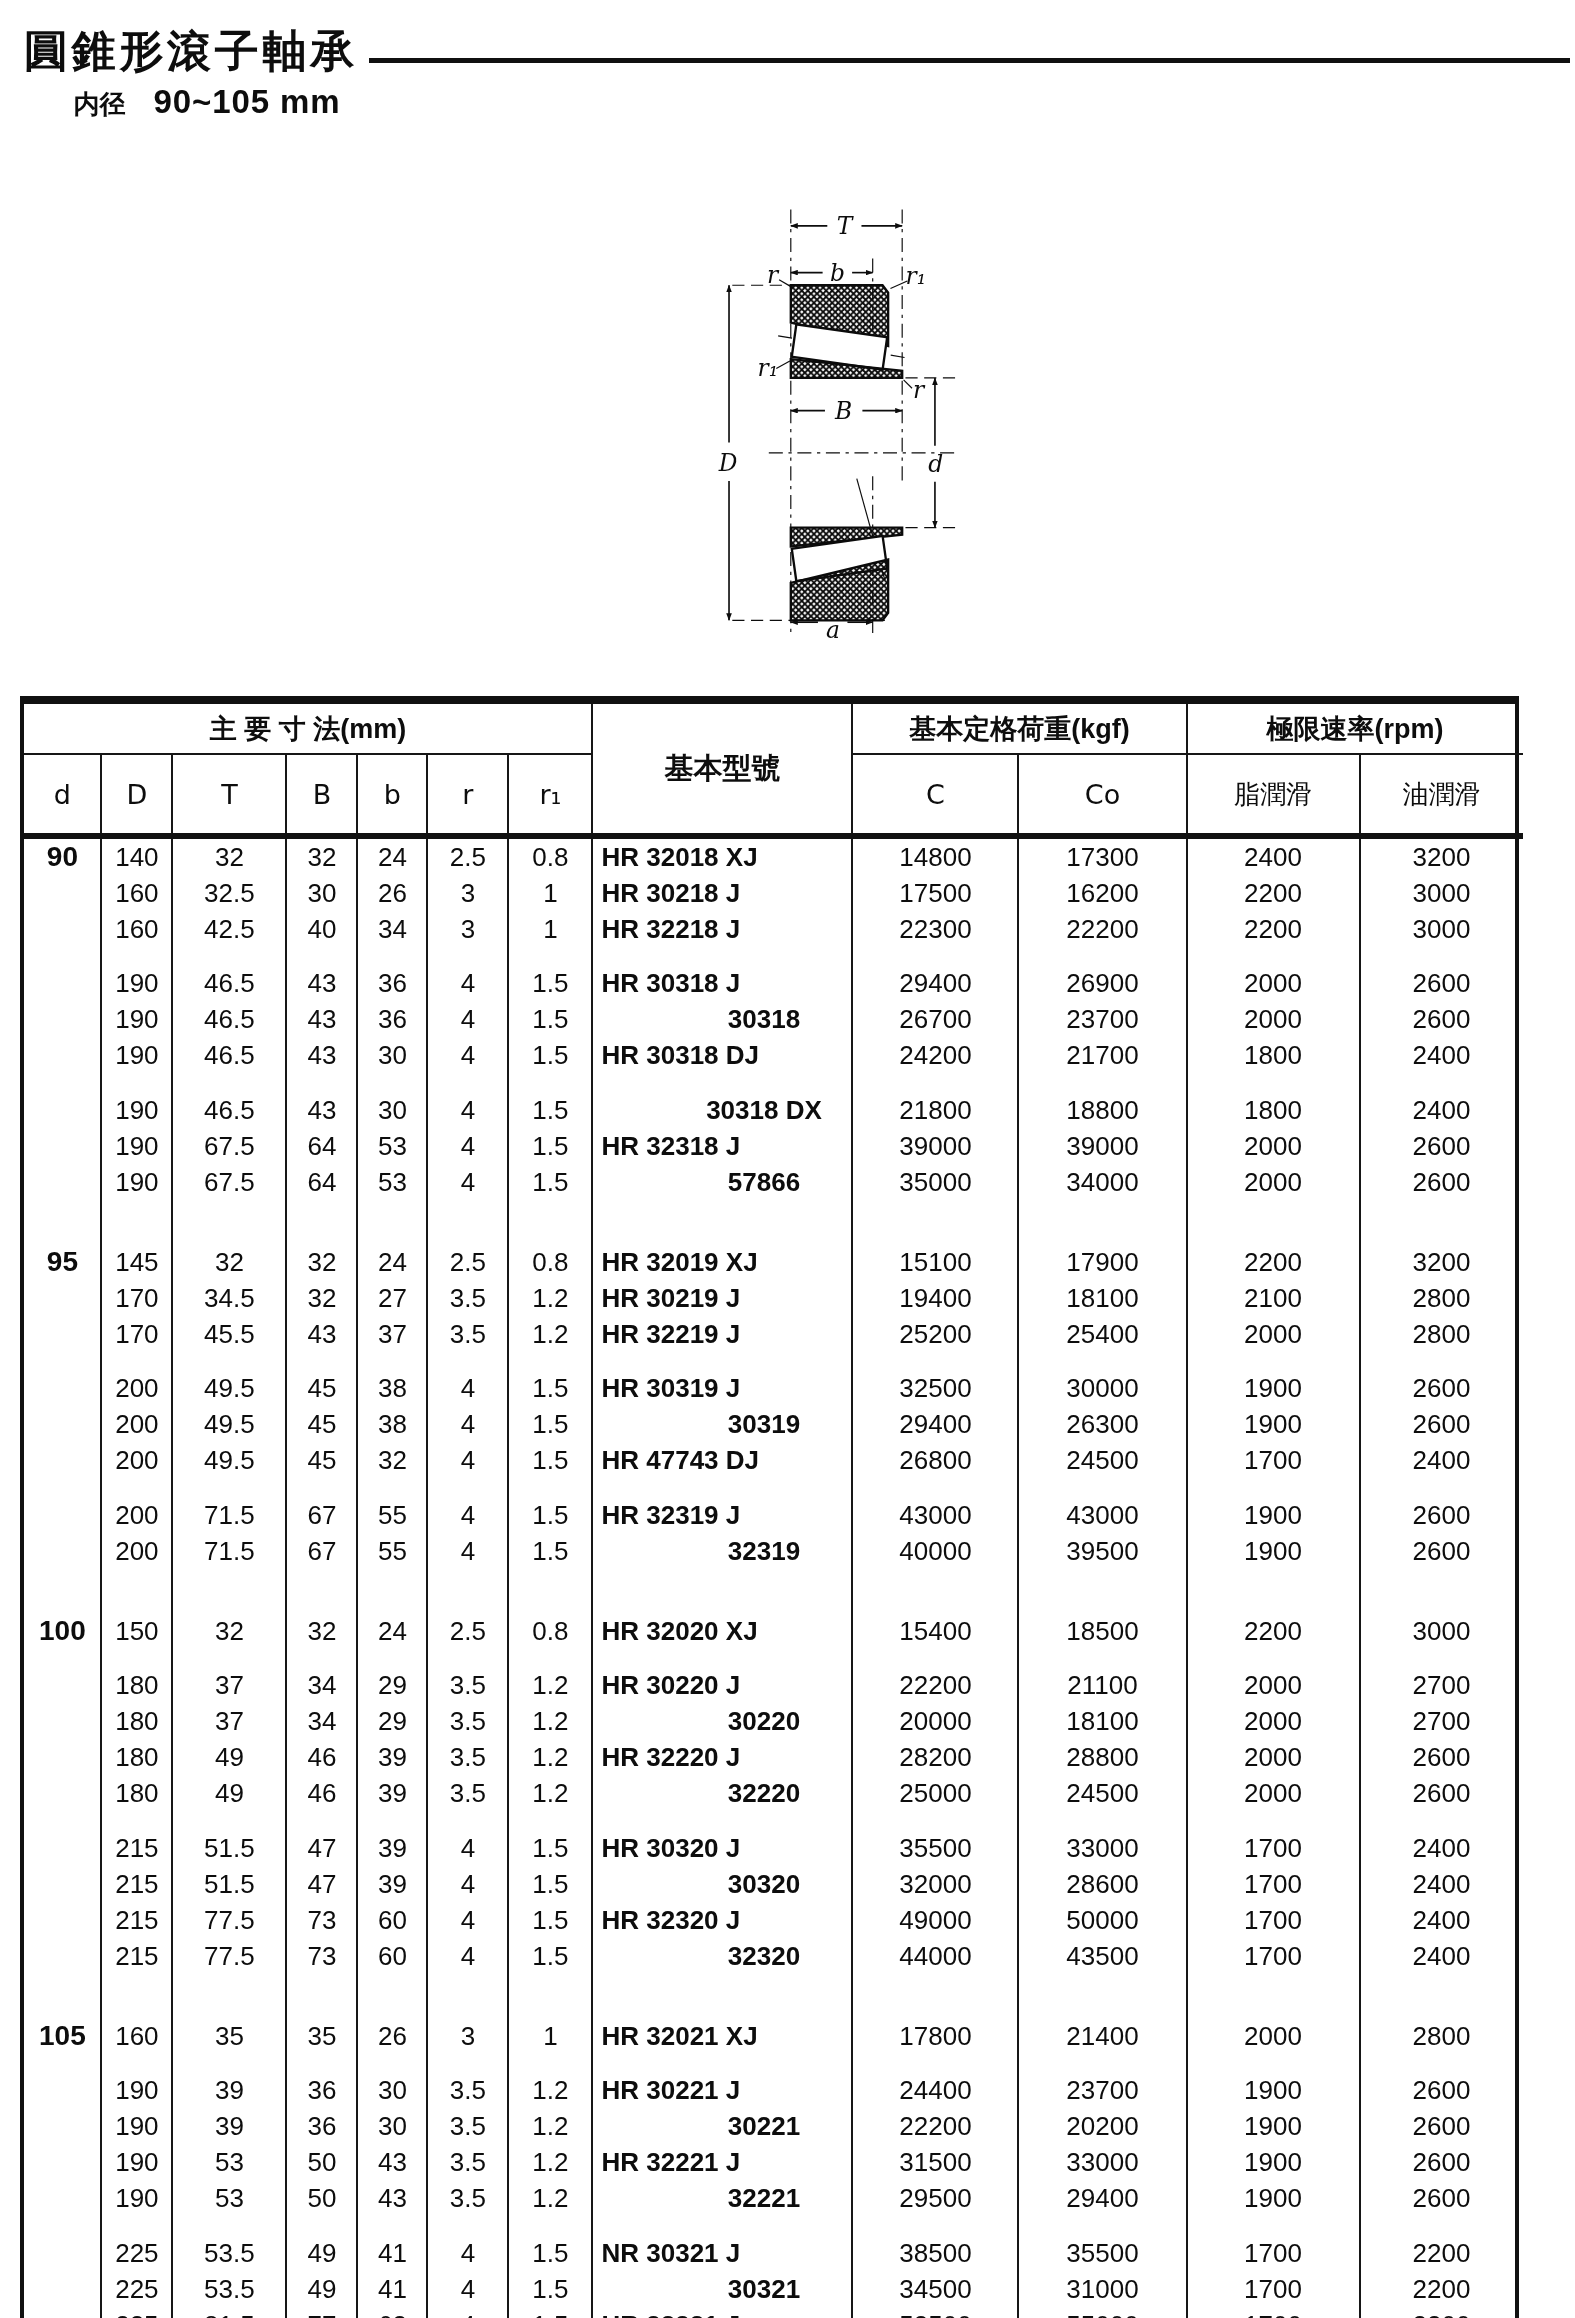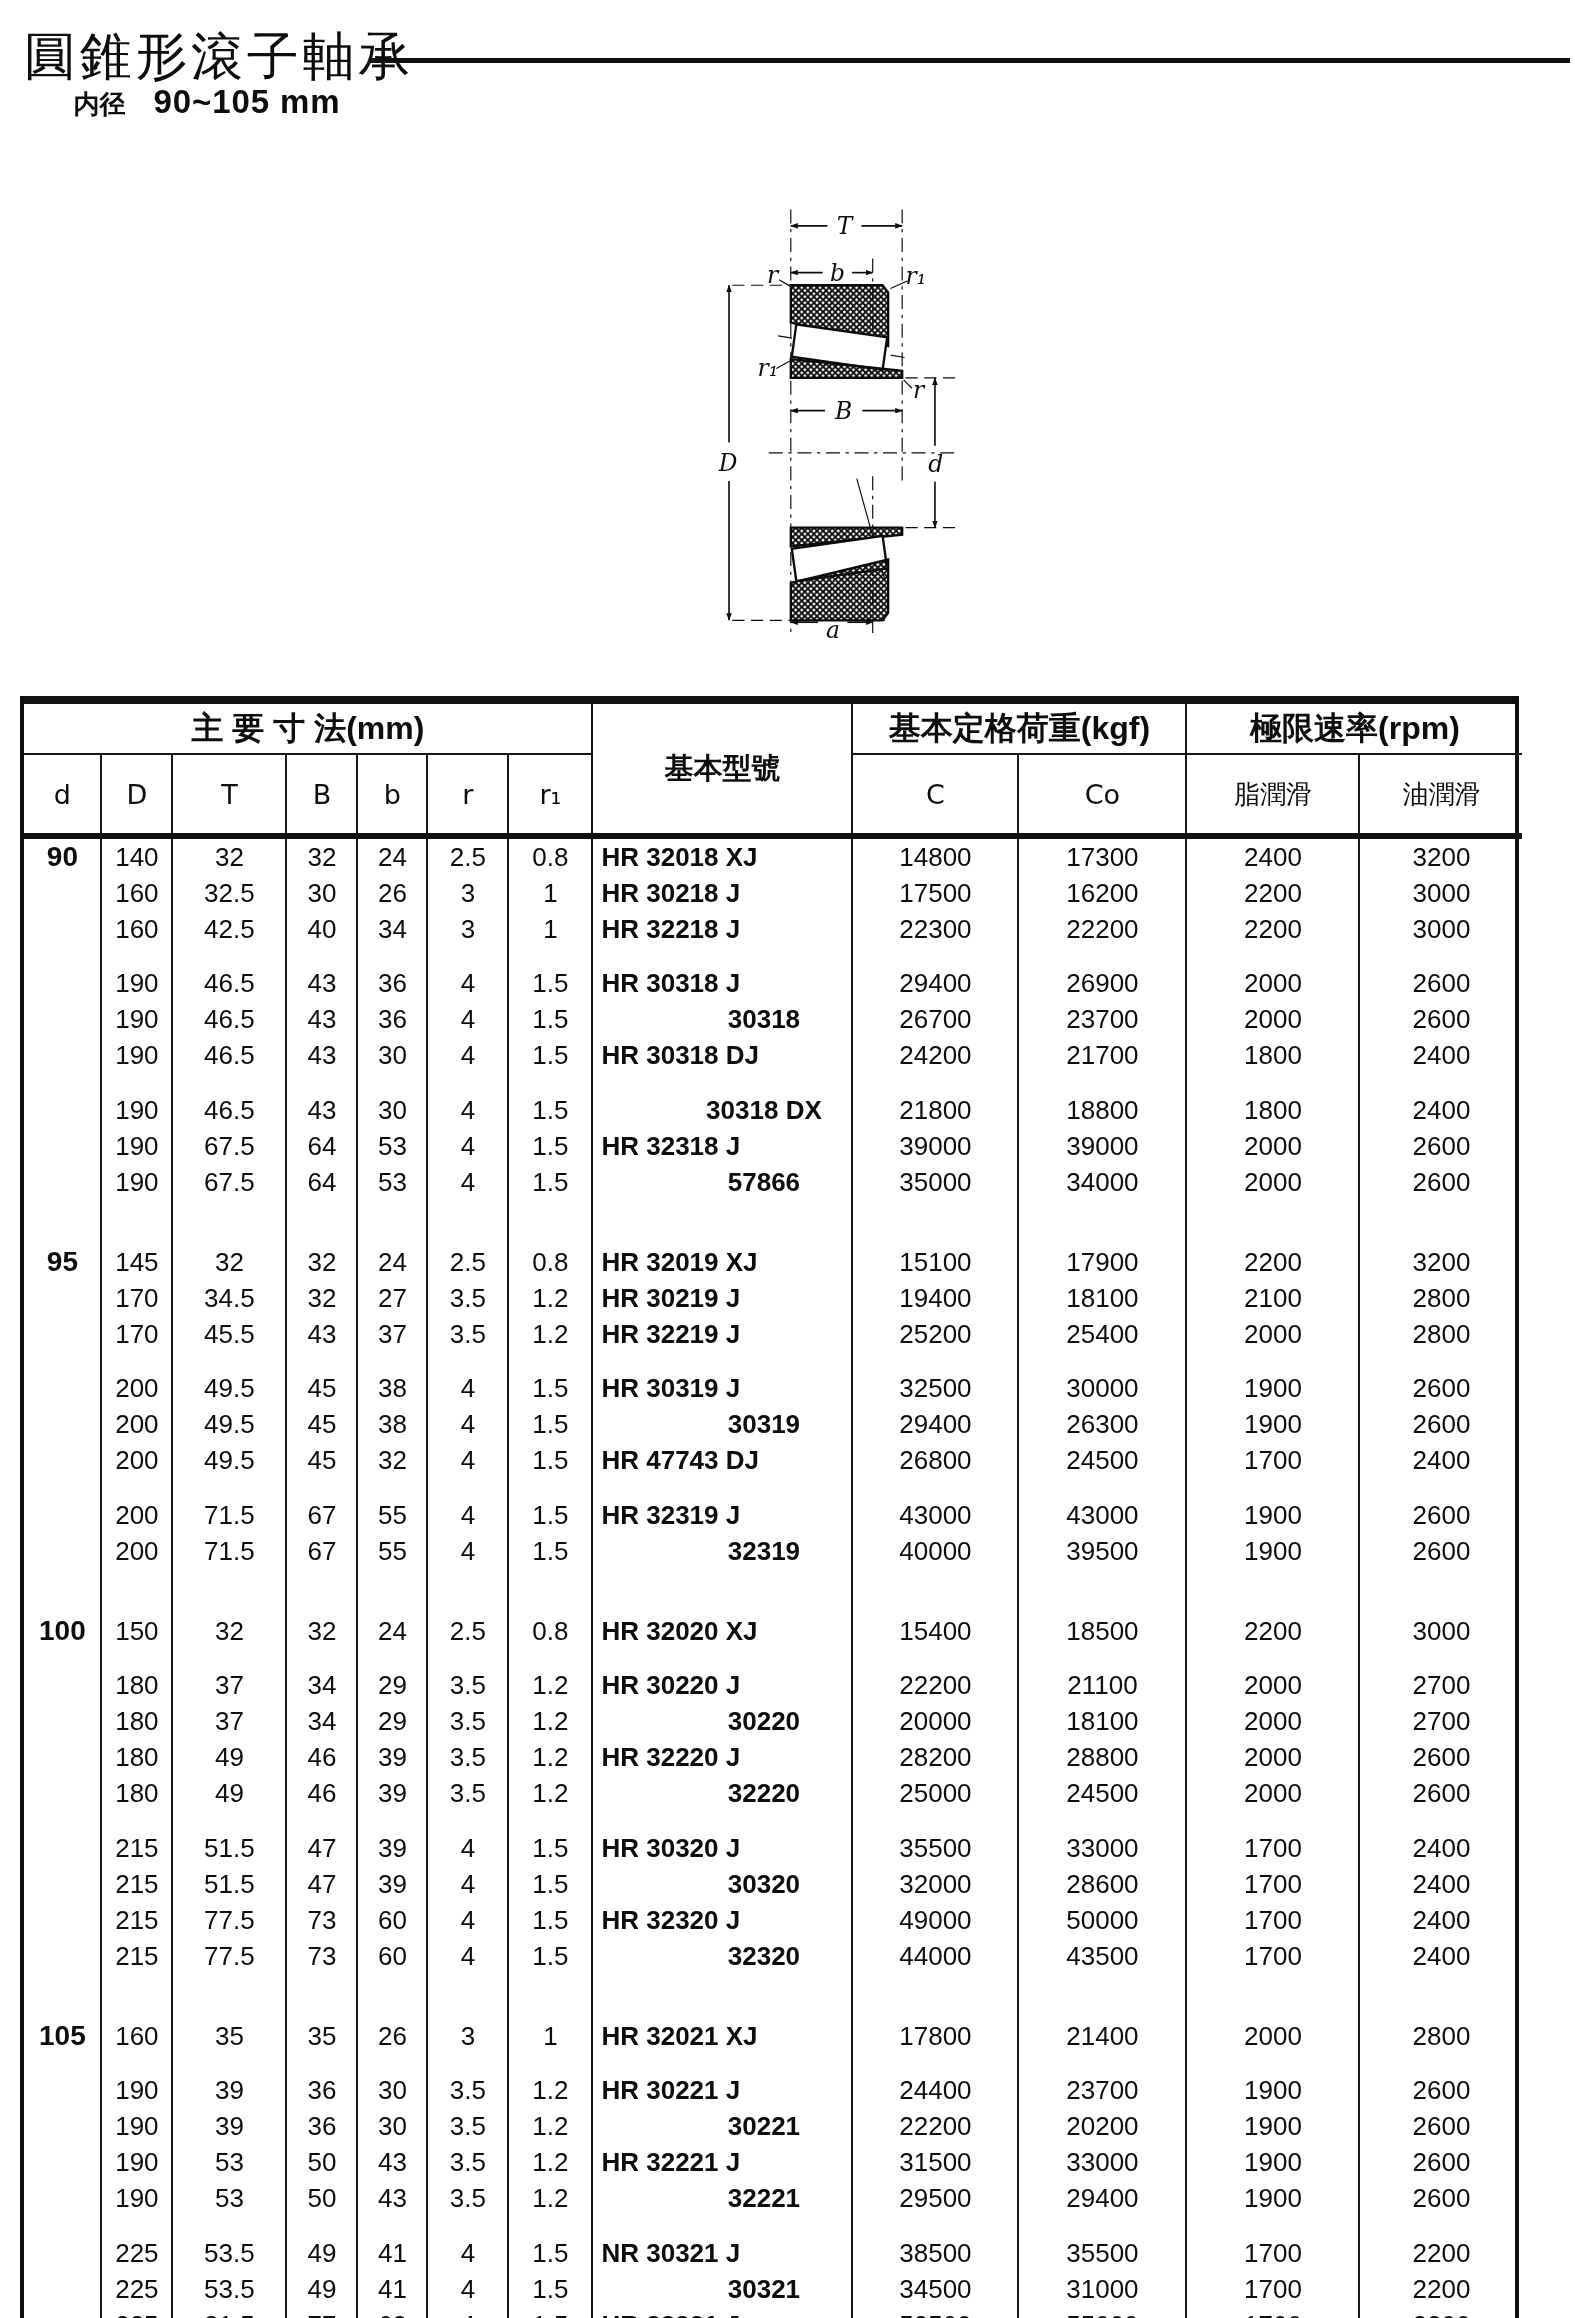--- a/index.html
+++ b/index.html
@@ -1,36 +1,36 @@
 <!DOCTYPE html>
 <html style="font-size:7.4px"><head>
 <meta charset="utf-8">
 <style>
   html,body{margin:0;padding:0;background:#e8e8e8;}
   .page{position:relative;width:1575px;height:2470px;background:#ffffff;color:#0d0d0d;
         font-family:"Liberation Sans", sans-serif;overflow:hidden;}
   
-  .page-title{position:absolute;left:24px;top:22px;margin:0;font-size:52px;font-weight:400;
+  .page-title{position:absolute;left:24px;top:22px;margin:0;font-size:44px;font-weight:700;
               letter-spacing:3.7px;white-space:nowrap;}
   .title-rule{position:absolute;left:369px;top:58px;width:1201px;height:4.6px;background:#101010;}
   .subtitle{position:absolute;left:25.5px;top:83px;white-space:nowrap;}
   .sub-label{font-size:26px;font-weight:800;margin-right:28px;vertical-align:baseline;margin-left:48px;}
   .sub-value{font-size:33px;font-weight:800;letter-spacing:0.9px;}
   
   .diagram{position:absolute;left:621px;top:172px;width:436px;height:468px;}
   .dim-label{font-family:"DejaVu Serif", serif;font-style:italic;font-size:50px;fill:#0d0d0d;}
   
   .tbl-wrap{position:absolute;left:20.4px;top:696px;width:1499px;height:1745px;box-sizing:border-box;
             border-top:8.3px solid #111;border-bottom:7.4px solid #111;
             border-left:4.2px solid #111;border-right:4.2px solid #111;background:#fff;}
   table{border-collapse:collapse;table-layout:fixed;width:100%;}
   th,td{padding:0;margin:0;border-left:2.3px solid #161616;text-align:center;vertical-align:middle;
         overflow:hidden;white-space:nowrap;}
   th:first-child,td:first-child{border-left:none;}
-  tr.h1 th{height:49px;border-bottom:2.3px solid #161616;font-size:32px;font-weight:700;}
+  tr.h1 th{height:49px;border-bottom:2.3px solid #161616;font-size:27px;font-weight:700;}
   tr.h2 th{height:78px;border-bottom:6.5px solid #111;font-size:27px;font-weight:400;
            font-family:"DejaVu Sans", sans-serif;}
   tr.h1 th.th-model{border-bottom:6.5px solid #111;font-size:29px;}
   tr.h2 th.cjk{font-family:Liberation Sans, sans-serif;font-size:26px;}
   tbody td{height:36px;font-size:26px;}
   td.c-d{font-weight:800;font-size:28px;}
   td.model{font-weight:800;}
   td.model-prefixed{text-align:left;padding-left:8px;}
   td.model-plain{text-align:center;padding-left:83px;}
   tr.gap-block td{height:18.5px;font-size:0;line-height:0;}

